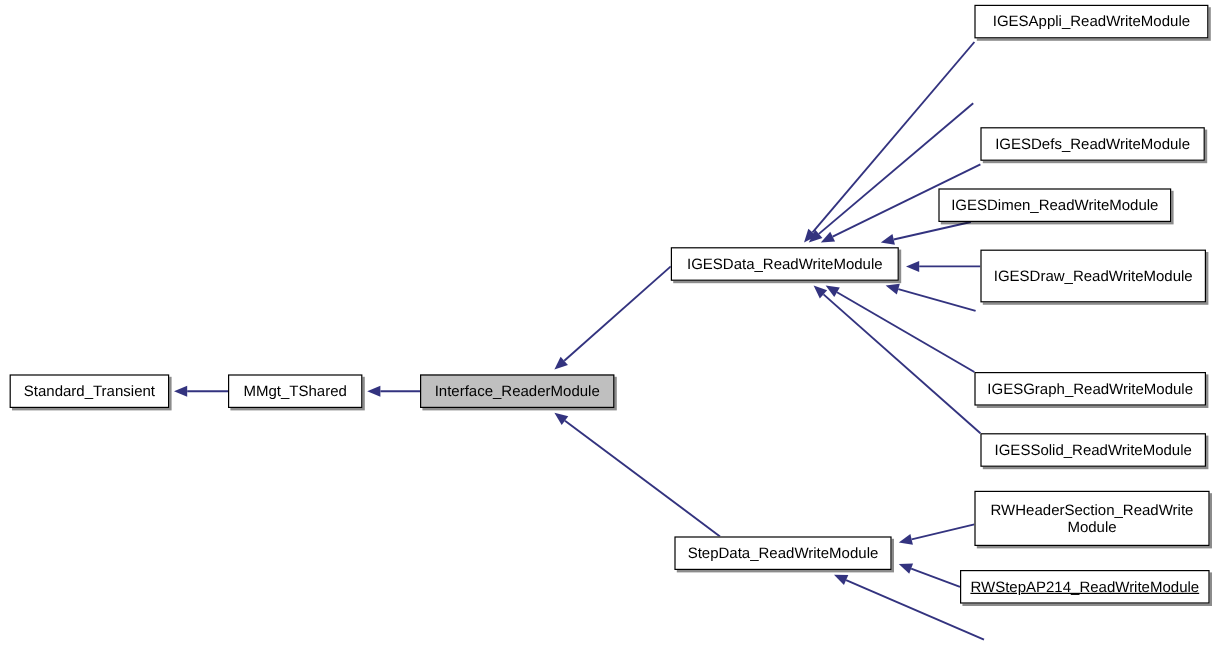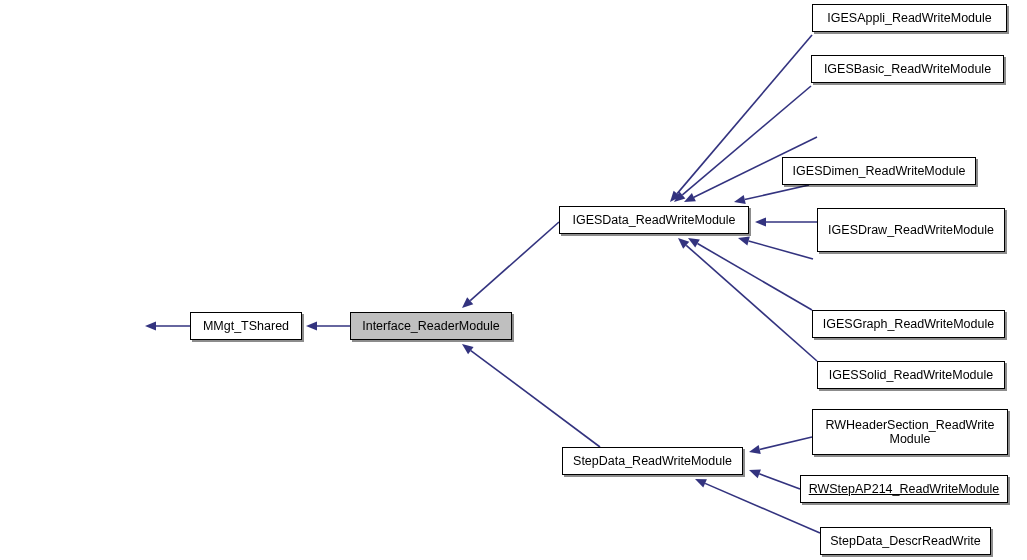--- a/index.html
+++ b/index.html
@@ -109,27 +109,27 @@
       </g>
       <g>
         <line x1="800" y1="489" x2="759.3079032631591" y2="473.8401992549024" stroke="#33337f" stroke-width="1.6"></line>
         <polygon points="749,470 760.9138047697547,469.52962152667226 757.7020017565635,478.1507769831326" fill="#33337f"></polygon>
       </g>
       <g>
         <line x1="820" y1="533" x2="705.0980175515008" y2="483.36234358224834" stroke="#33337f" stroke-width="1.6"></line>
         <polygon points="695,479 706.9222703222591,479.13953624252986 703.2737647807425,487.58515092196683" fill="#33337f"></polygon>
       </g>
     </svg>
+<div class="node" style="left: 8px; top: 312px; width: 133px; height: 28px;"><span class="node-label">Standard_Transient</span></div>
     <div class="node highlight" style="left: 350px; top: 312px; width: 162px; height: 28px;"><span class="node-label">Interface_ReaderModule</span></div>
     <div class="node" style="left: 190px; top: 312px; width: 112px; height: 28px;"><span class="node-label">MMgt_TShared</span></div>
     <div class="node" style="left: 559px; top: 206px; width: 190px; height: 28px;"><span class="node-label">IGESData_ReadWriteModule</span></div>
     <div class="node" style="left: 562px; top: 447px; width: 181px; height: 28px;"><span class="node-label">StepData_ReadWriteModule</span></div>
     <div class="node" style="left: 812px; top: 4px; width: 195px; height: 28px;"><span class="node-label">IGESAppli_ReadWriteModule</span></div>
-    <div class="node" style="left: 811px; top: 55px; width: 193px; height: 28px;"><span class="node-label">IGESBasic_ReadWriteModule</span></div>
+    <div class="node" style="left: 817px; top: 106px; width: 187px; height: 28px;"><span class="node-label">IGESDefs_ReadWriteModule</span></div>
     <div class="node" style="left: 782px; top: 157px; width: 194px; height: 28px;"><span class="node-label">IGESDimen_ReadWriteModule</span></div>
     <div class="node" style="left: 817px; top: 208px; width: 188px; height: 44px;"><span class="node-label">IGESDraw_ReadWriteModule</span></div>
     <div class="node" style="left: 812px; top: 310px; width: 193px; height: 28px; justify-content: center;"><span class="node-label">IGESGraph_ReadWriteModule</span></div>
     <div class="node" style="left: 817px; top: 361px; width: 188px; height: 28px;"><span class="node-label">IGESSolid_ReadWriteModule</span></div>
     <div class="node" style="left: 812px; top: 409px; width: 196px; height: 46px;"><span class="node-label">RWHeaderSection_ReadWrite
 Module</span></div>
     <div class="node" style="left: 800px; top: 475px; width: 208px; height: 28px; text-decoration: underline;"><span class="node-label">RWStepAP214_ReadWriteModule</span></div>
-    <div class="node" style="left: 820px; top: 527px; width: 171px; height: 28px;"><span class="node-label">StepData_DescrReadWrite</span></div>
   </div>
 
 </body></html>

